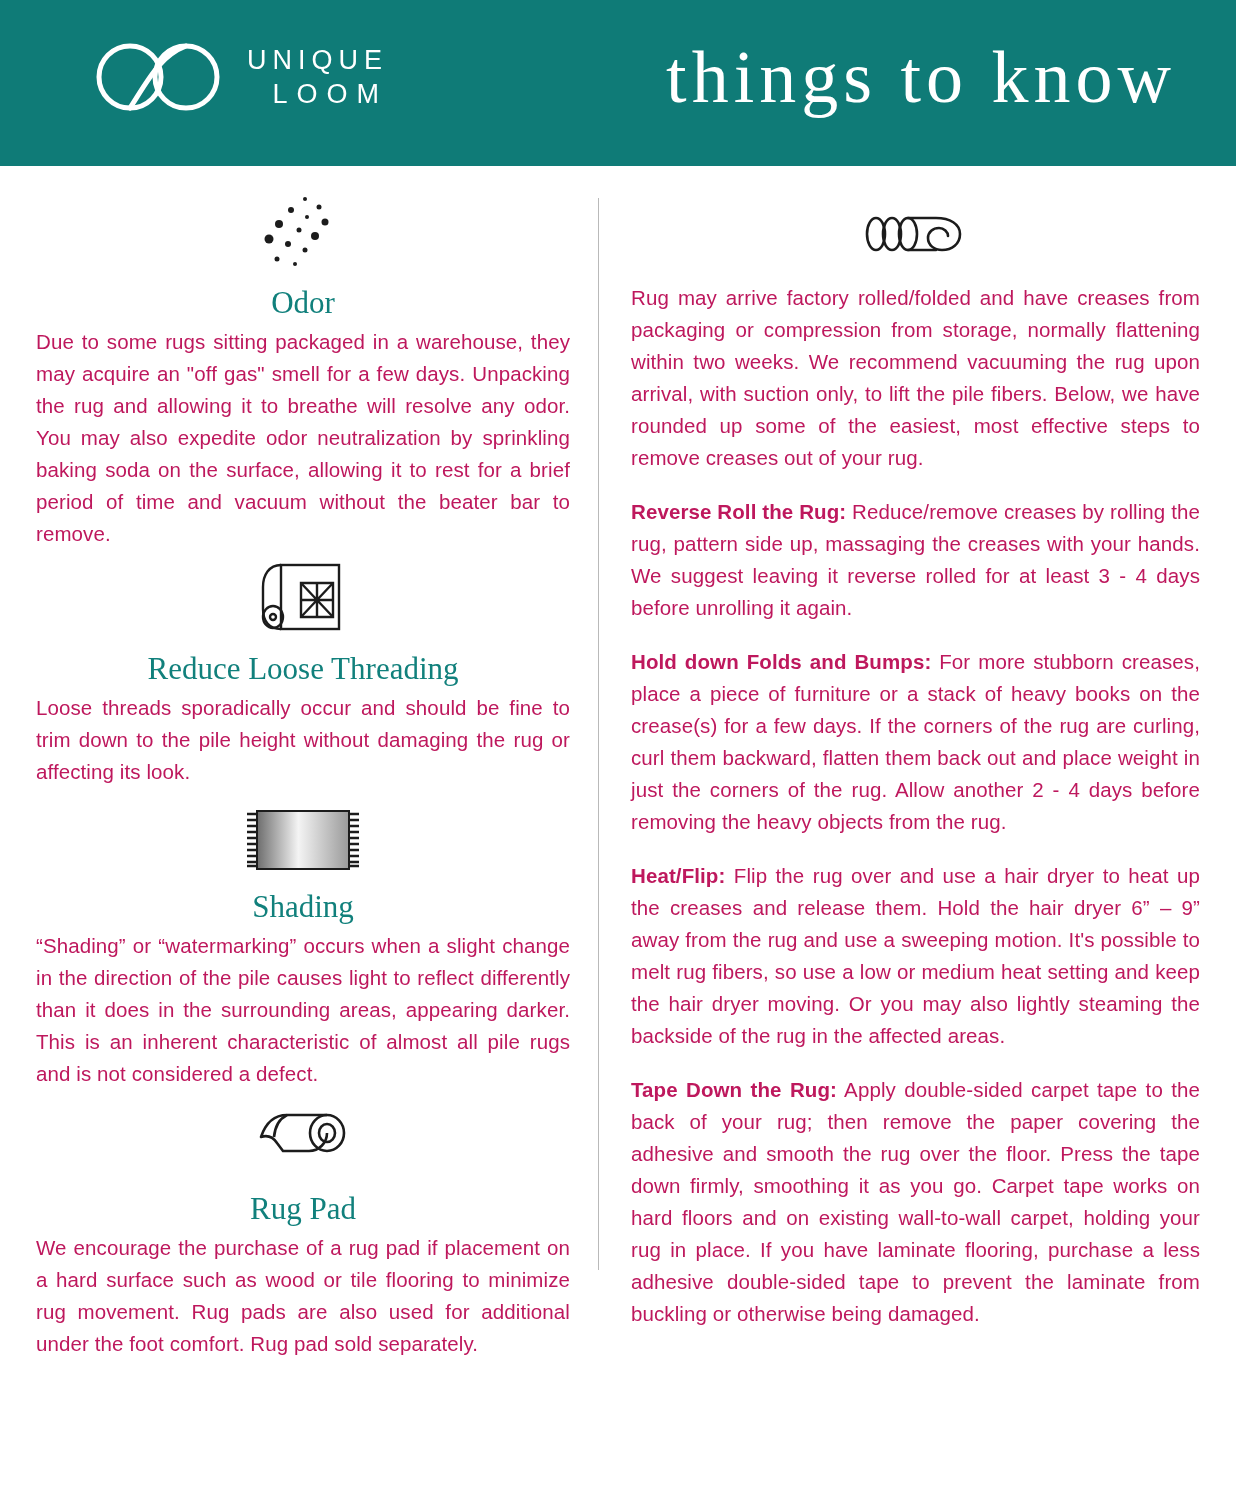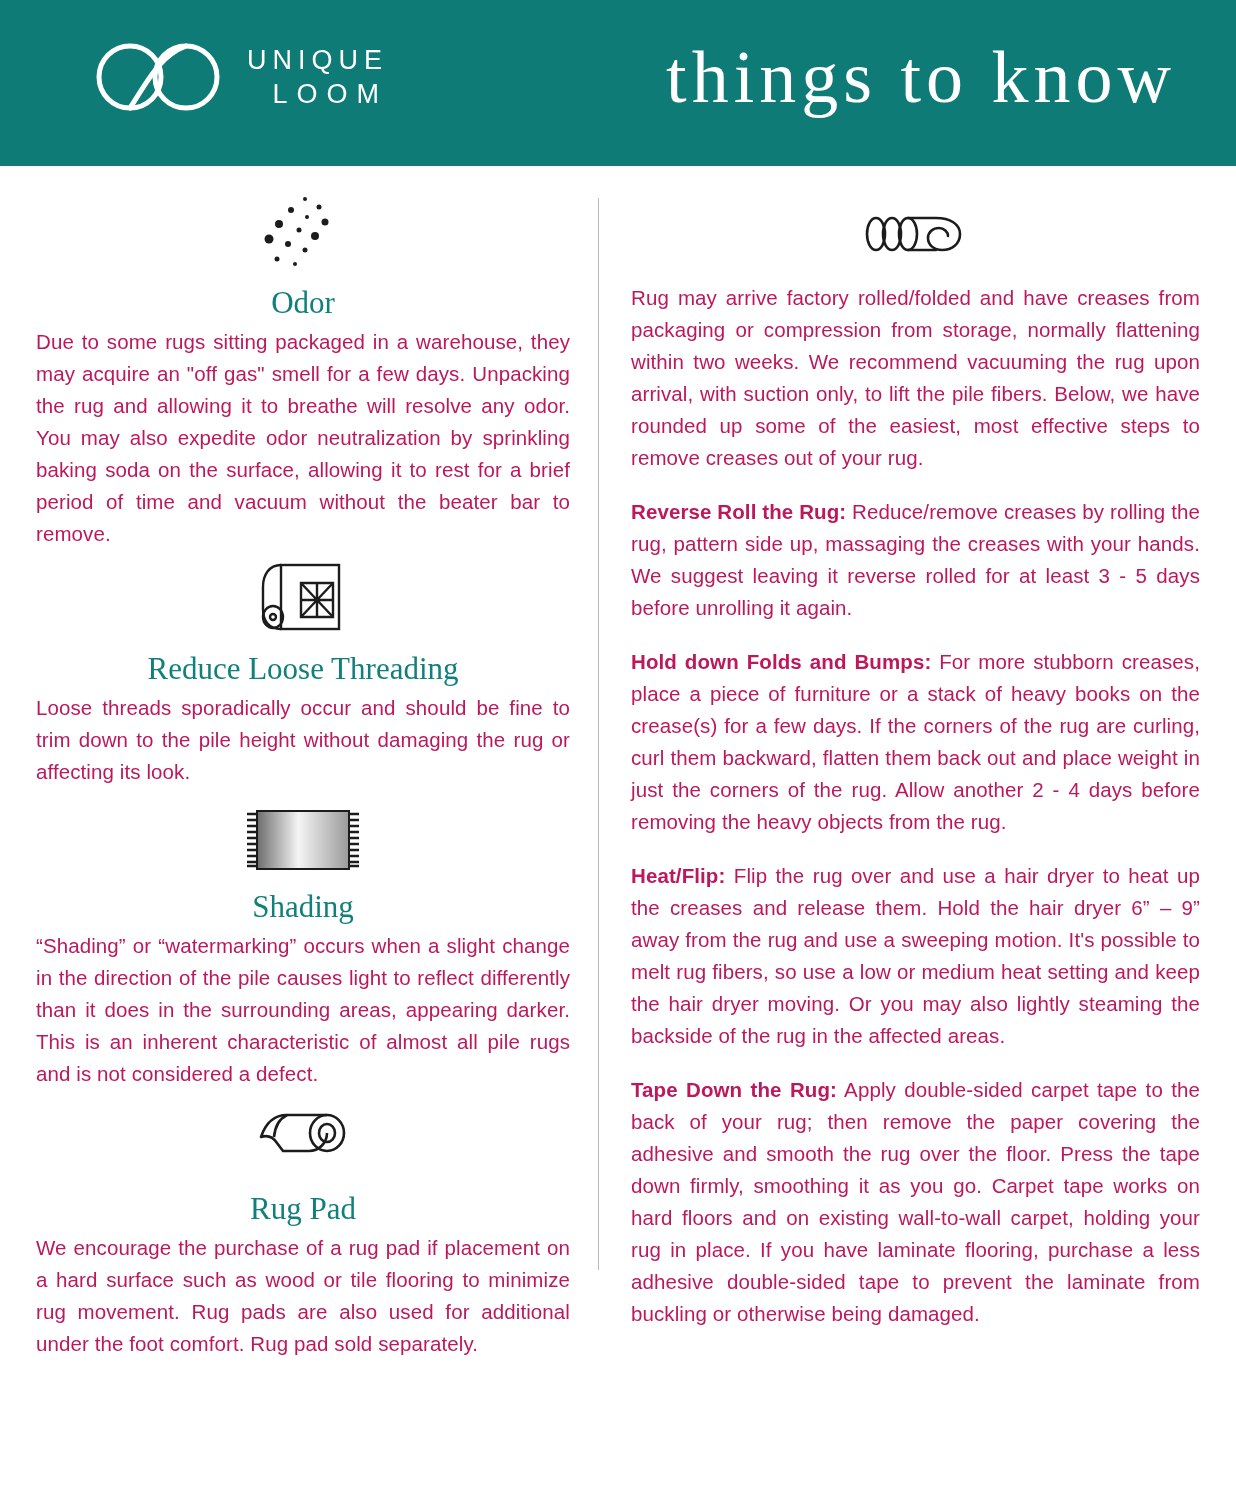--- a/index.html
+++ b/index.html
@@ -235,21 +235,21 @@
             <ellipse cx="20" cy="30" rx="9" ry="16"></ellipse>
             <ellipse cx="36" cy="30" rx="9" ry="16"></ellipse>
             <ellipse cx="52" cy="30" rx="9" ry="16"></ellipse>
             <path d="M52 14 L80 14 C94 14, 104 20, 104 30 C104 40, 96 46, 86 46 C78 46, 72 41, 72 34 C72 28, 77 24, 83 24 C88 24, 92 28, 92 32"></path>
             <path d="M52 46 L80 46"></path>
           </g>
         </svg>
       </div>
       <p class="para">Rug may arrive factory rolled/folded and have creases from packaging or compression from storage, normally flattening within two weeks. We recommend vacuuming the rug upon arrival, with suction only, to lift the pile fibers. Below, we have rounded up some of the easiest, most effective steps to remove creases out of your rug.</p>
 
-      <p class="para"><b>Reverse Roll the Rug:</b><span> Reduce/remove creases by rolling the rug, pattern side up, massaging the creases with your hands. We suggest leaving it reverse rolled for at least 3 - 5 days before unrolling it again.</span></p>
+      <p class="para"><b>Reverse Roll the Rug:</b><span> Reduce/remove creases by rolling the rug, pattern side up, massaging the creases with your hands. We suggest leaving it reverse rolled for at least 3 - 4 days before unrolling it again.</span></p>
 
       <p class="para"><b>Hold down Folds and Bumps:</b><span> For more stubborn creases, place a piece of furniture or a stack of heavy books on the crease(s) for a few days. If the corners of the rug are curling, curl them backward, flatten them back out and place weight in just the corners of the rug. Allow another 2 - 4 days before removing the heavy objects from the rug.</span></p>
 
       <p class="para"><b>Heat/Flip:</b><span> Flip the rug over and use a hair dryer to heat up the creases and release them. Hold the hair dryer 6” – 9” away from the rug and use a sweeping motion. It's possible to melt rug fibers, so use a low or medium heat setting and keep the hair dryer moving. Or you may also lightly steaming the backside of the rug in the affected areas.</span></p>
 
       <p class="para"><b>Tape Down the Rug:</b><span> Apply double-sided carpet tape to the back of your rug; then remove the paper covering the adhesive and smooth the rug over the floor. Press the tape down firmly, smoothing it as you go. Carpet tape works on hard floors and on existing wall-to-wall carpet, holding your rug in place. If you have laminate flooring, purchase a less adhesive double-sided tape to prevent the laminate from buckling or otherwise being damaged.</span></p>
 
     </div>
 
   </div>

